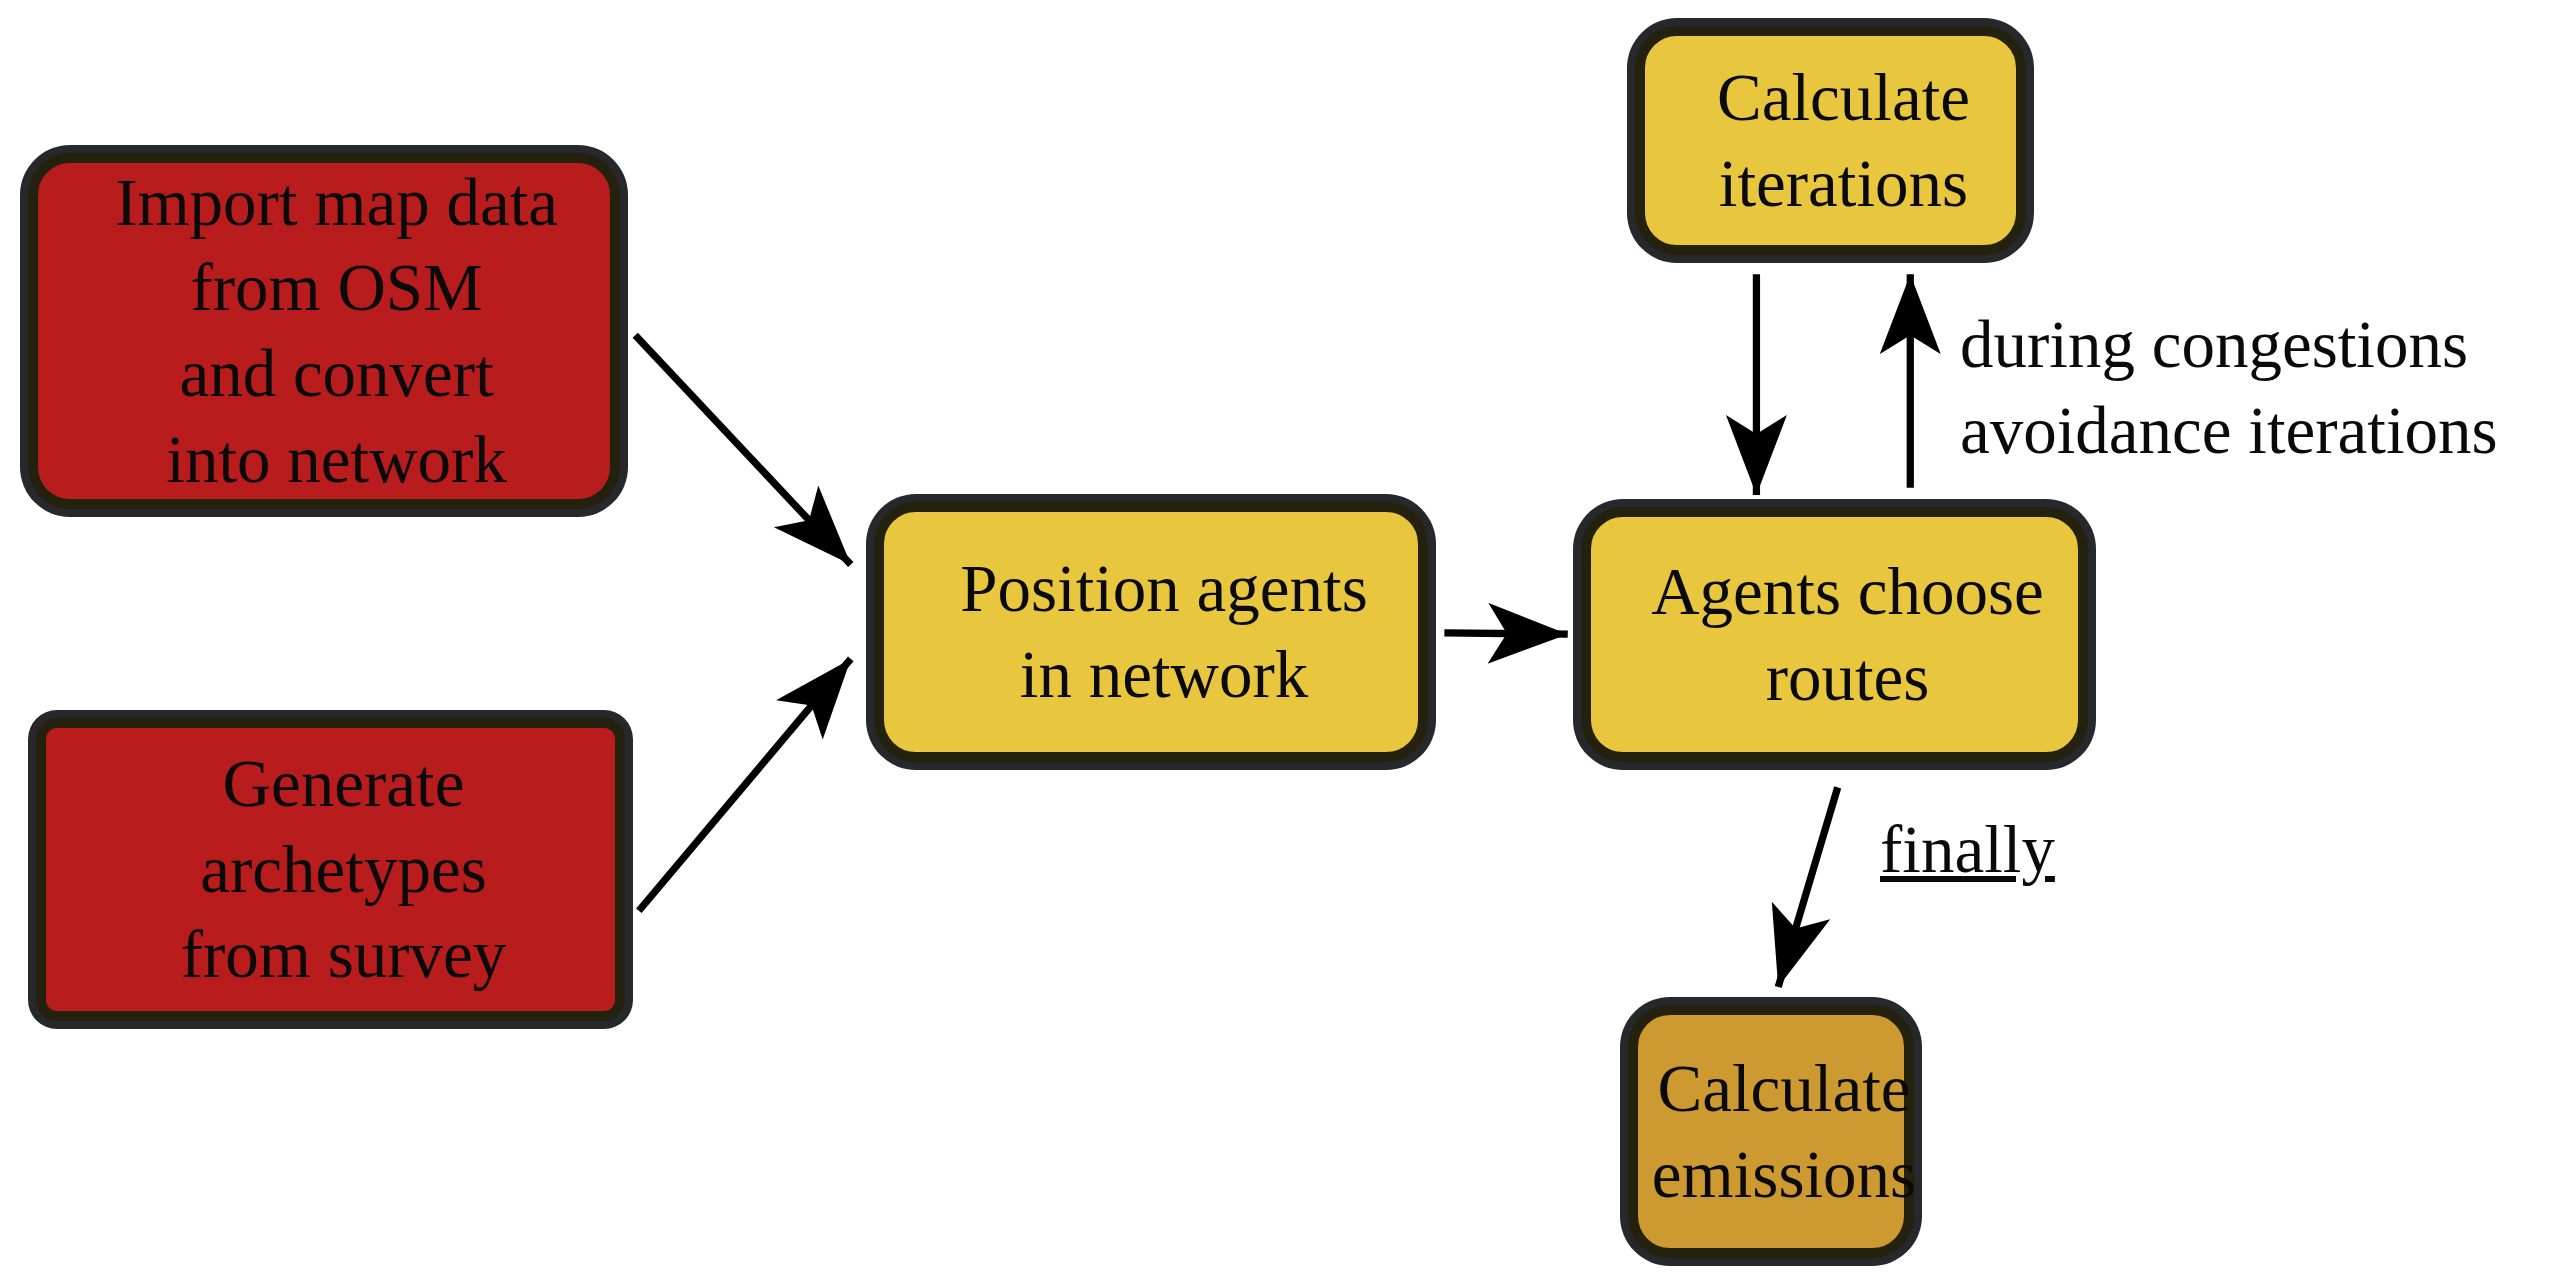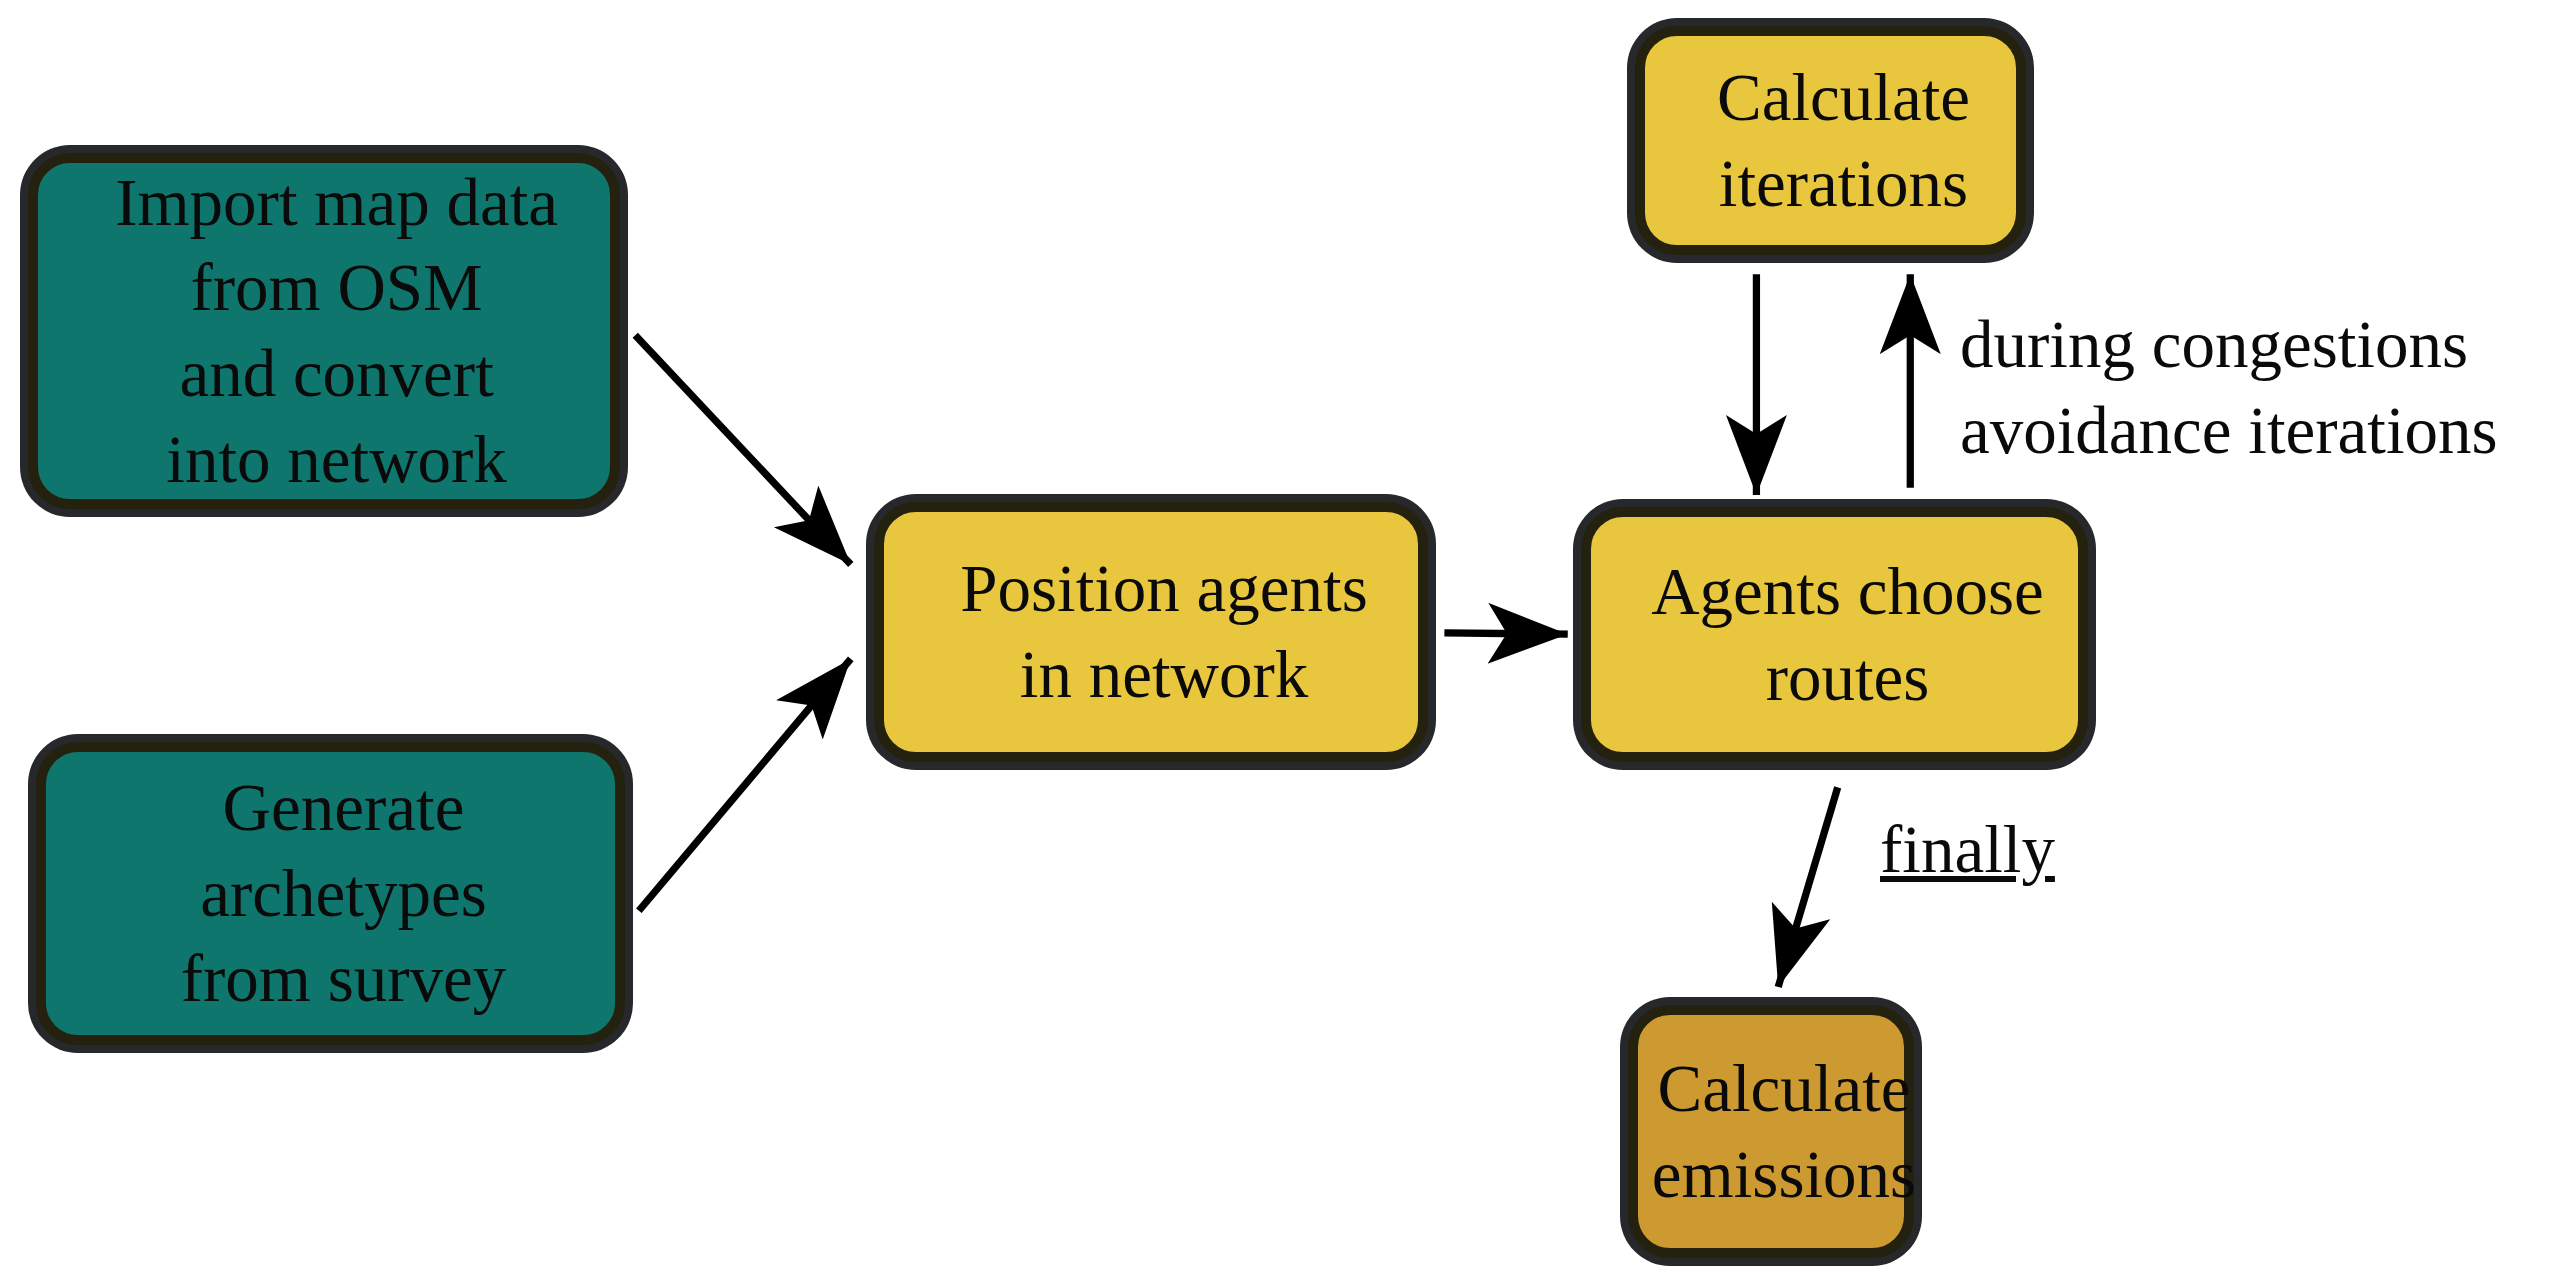--- a/index.html
+++ b/index.html
@@ -22,21 +22,21 @@
     display:flex;
     flex-direction:column;
     align-items:center;
     justify-content:center;
     text-align:center;
     font-size:67px;
     line-height:1.28;
     white-space:nowrap;
     padding-left:26px;
   }
-  .n-pale{background:#0f766e;}
+  .n-pale{background:#b91c1c;}
   .n-gold{background:#e8c73e;}
   .n-darkgold{background:#cd9931;}
   .edge-label{
     position:absolute;
     font-size:67px;
     line-height:1.28;
     white-space:nowrap;
   }
 </style>
 </head>
@@ -58,21 +58,21 @@
       <line x1="2532" y1="1085" x2="2450" y2="1360" class="edge" marker-end="url(#arrowhead)"></line>
     </svg>
 
   <div class="node n-pale" style="left:27.6px;top:153px;width:592px;height:356px;">
     <div>Import map data</div>
     <div>from OSM</div>
     <div>and convert</div>
     <div>into network</div>
   </div>
 
-  <div class="node n-pale" style="left:36px;top:742px;width:589px;height:303px;">
+  <div class="node n-pale" style="left:36px;top:718px;width:589px;height:303px;border-radius:21px;">
     <div>Generate</div>
     <div>archetypes</div>
     <div>from survey</div>
   </div>
 
   <div class="node n-gold" style="left:874px;top:502px;width:554px;height:260px;text-align:right;">
     <div>Position agents</div>
     <div>in network</div>
   </div>
 

